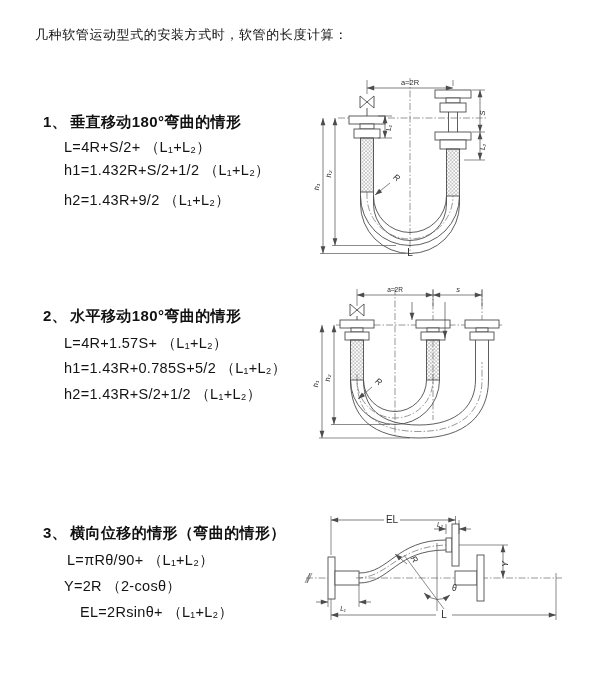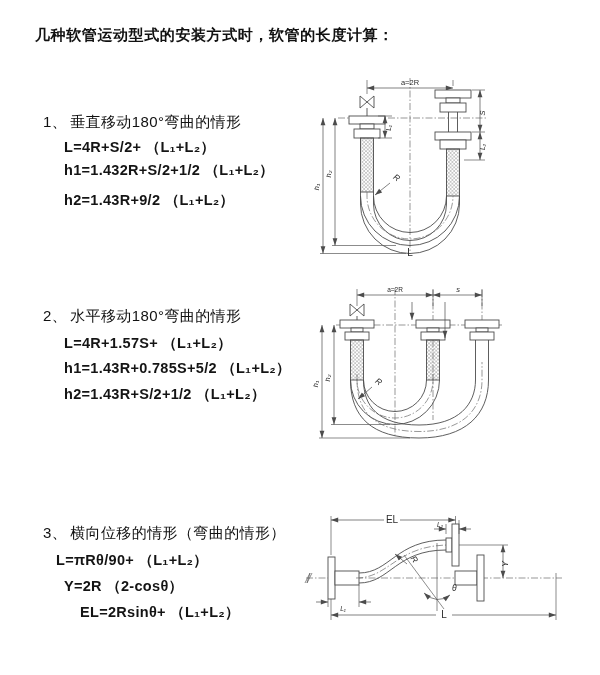--- a/index.html
+++ b/index.html
@@ -1,24 +1,24 @@
 <!DOCTYPE html>
 <html><head>
 <meta charset="utf-8">
 <style>
   html,body{margin:0;padding:0;}
   body{
     width:600px;height:675px;background:#ffffff;position:relative;overflow:hidden;
     font-family:"Liberation Sans","DejaVu Sans",sans-serif;color:#111;
   }
   .abs{position:absolute;}
-  .title{font-size:15px;font-weight:bold;letter-spacing:.6px;white-space:nowrap;}
-  .heading{font-size:15px;font-weight:normal;letter-spacing:.4px;white-space:nowrap;text-align:center;}
+  .title{font-size:13px;font-weight:normal;letter-spacing:.6px;white-space:nowrap;}
+  .heading{font-size:15px;font-weight:bold;letter-spacing:.4px;white-space:nowrap;text-align:center;}
   .heading .num{margin-right:3px;}
-  .formula{font-size:14.5px;font-weight:700;letter-spacing:.3px;white-space:nowrap;color:#141414;}
+  .formula{font-size:14.5px;font-weight:400;letter-spacing:.3px;white-space:nowrap;color:#141414;}
   svg{overflow:visible;}
   .ln{stroke:#4c4c4c;stroke-width:.9;fill:none;}
   .thin{stroke:#5a5a5a;stroke-width:.7;fill:none;}
   .cl{stroke:#6b6b6b;stroke-width:.7;fill:none;stroke-dasharray:7 2 1.5 2;}
   .dim{stroke:#4c4c4c;stroke-width:.7;fill:none;}
   .hose{fill:url(#hatch);stroke:#4c4c4c;stroke-width:.9;}
   .fit{fill:#ffffff;stroke:#4c4c4c;stroke-width:.9;}
   text{fill:#2b2b2b;}
   .lbl{font-size:7.5px;}
   .lbl-s{font-size:6.5px;}
@@ -51,21 +51,21 @@
 <div class="abs heading" style="left:43px;top:307px">
   <span class="num">2、</span><span>水平移动180°弯曲的情形</span>
 </div>
 <div class="abs formula" style="left:64px;top:334px">L=4R+1.57S+ （L₁+L₂）</div>
 <div class="abs formula" style="left:64px;top:359px">h1=1.43R+0.785S+5/2 （L₁+L₂）</div>
 <div class="abs formula" style="left:64px;top:385px">h2=1.43R+S/2+1/2 （L₁+L₂）</div>
 
 <div class="abs heading" style="left:43px;top:524px">
   <span class="num">3、</span><span>横向位移的情形（弯曲的情形）</span>
 </div>
-<div class="abs formula" style="left:56px;top:551px">L=πRθ/90+ （L₁+L₂）</div>
+<div class="abs formula" style="left:67px;top:551px">L=πRθ/90+ （L₁+L₂）</div>
 <div class="abs formula" style="left:64px;top:577px">Y=2R （2-cosθ）</div>
 <div class="abs formula" style="left:80px;top:603px">EL=2Rsinθ+ （L₁+L₂）</div>
 
 <svg class="abs" style="left:312px;top:72px" width="288" height="188" viewBox="0 0 288 188">
 
   <path class="cl" d="M98,6 V182"></path>
   <path class="cl" d="M26,46 H176"></path>
 
   <path class="thin" d="M55,8 V22 M141,8 V14"></path>
   <path class="dim" d="M55,16 H141" marker-start="url(#ar)" marker-end="url(#ar)"></path>

